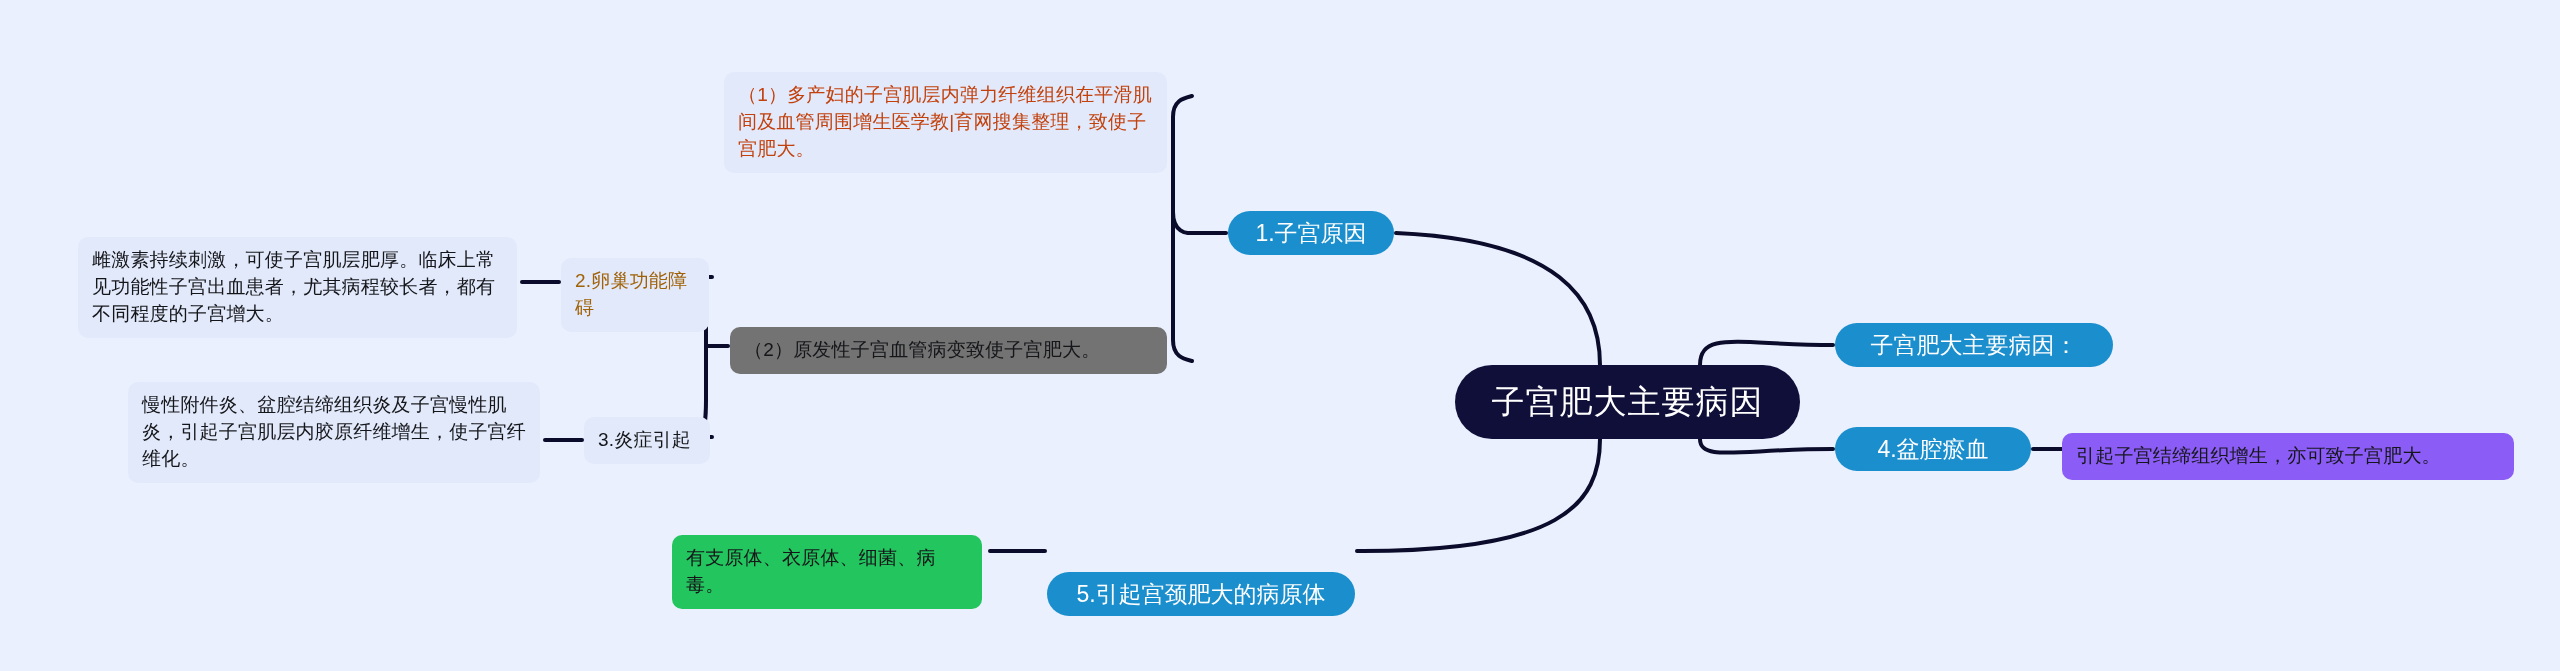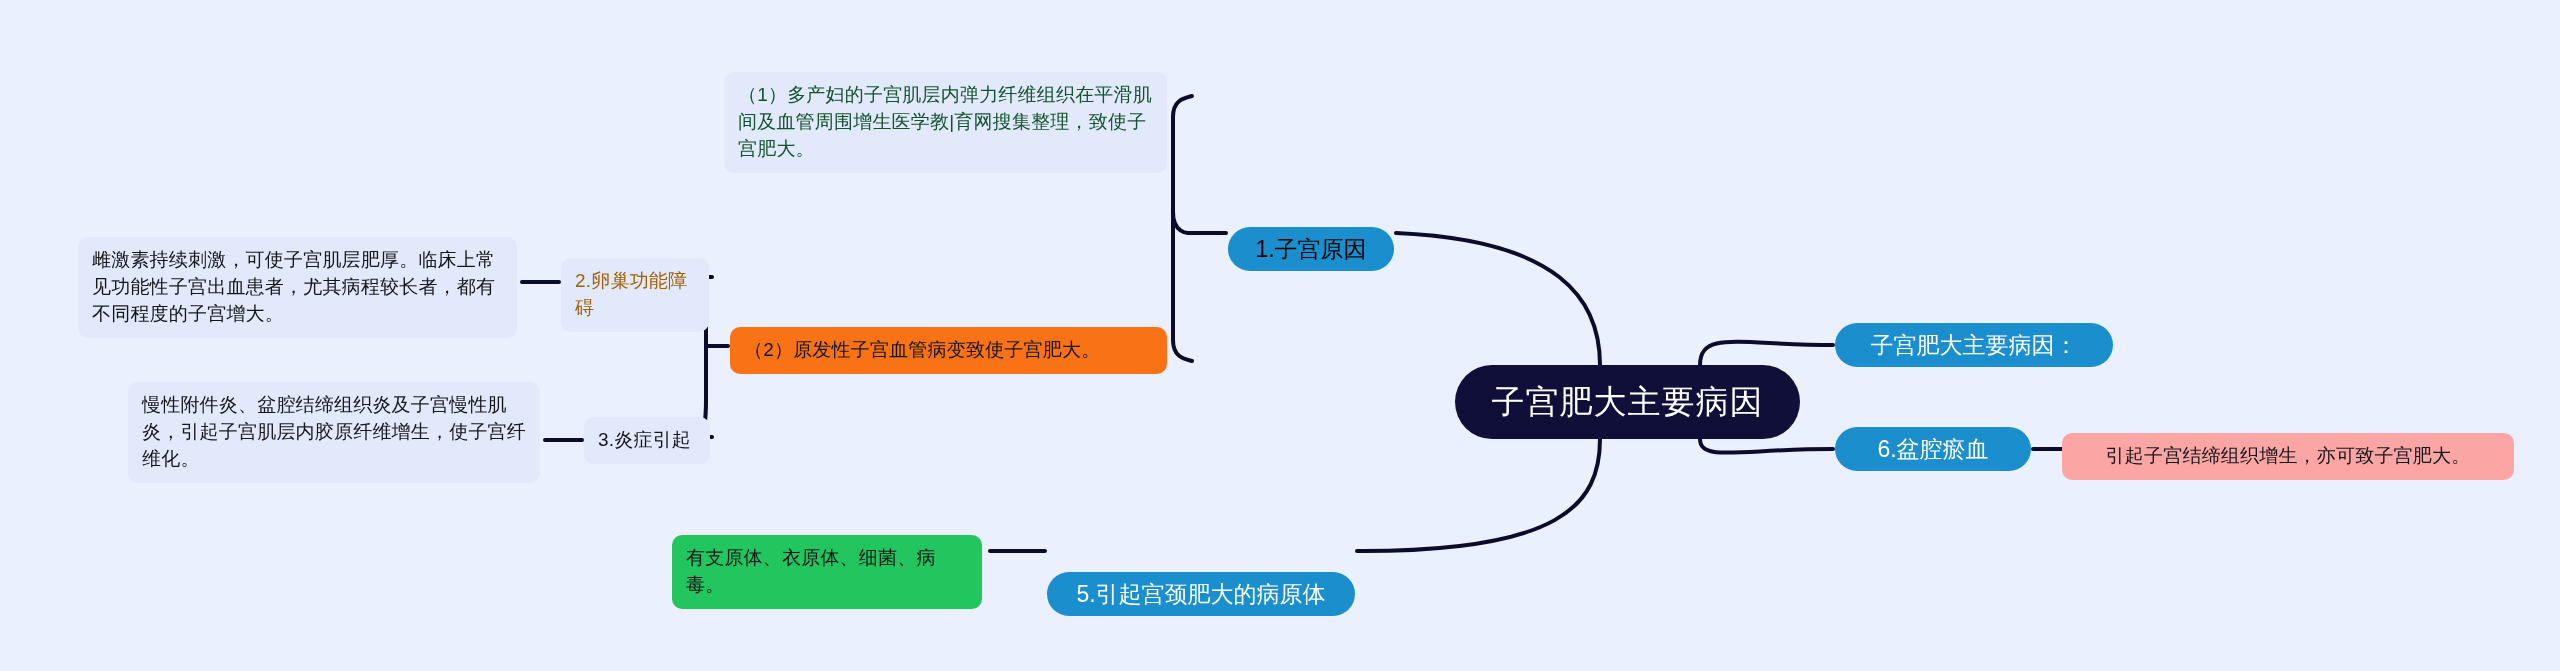--- a/index.html
+++ b/index.html
@@ -105,33 +105,33 @@
 
     <line x1="559" y1="282" x2="522" y2="282" style="stroke: rgb(11, 11, 43);"></line>
 
     <line x1="582" y1="440" x2="545" y2="440" style="stroke: rgb(11, 11, 43);"></line>
   </svg>
 
   <div class="node pill" id="n-cause-hdr" style="background: rgb(27, 142, 205); color: rgb(255, 255, 255);">子宫肥大主要病因：</div>
 
   <div class="node root" id="n-root" style="background: rgb(16, 15, 58); color: rgb(255, 255, 255);">子宫肥大主要病因</div>
 
-  <div class="node pill" id="n-pelvic" style="background: rgb(27, 142, 205); color: rgb(255, 255, 255);">6.盆腔瘀血</div>
+  <div class="node pill" id="n-pelvic" style="background: rgb(27, 142, 205); color: rgb(255, 255, 255);">4.盆腔瘀血</div>
 
-  <div class="node leaf" id="n-pelvic-txt" style="background: #fca5a5; color: rgb(21, 22, 26); text-align: center;">引起子宫结缔组织增生，亦可致子宫肥大。</div>
+  <div class="node leaf" id="n-pelvic-txt" style="background: #8b5cf6; color: rgb(21, 22, 26);">引起子宫结缔组织增生，亦可致子宫肥大。</div>
 
-  <div class="node pill" id="n-uterus" style="background: rgb(27, 142, 205); color: #000000; margin-top: 16px;">1.子宫原因</div>
+  <div class="node pill" id="n-uterus" style="background: rgb(27, 142, 205); color: #ffffff;">1.子宫原因</div>
 
   <div class="node pill" id="n-pathogen" style="background: rgb(27, 142, 205); color: rgb(255, 255, 255);">5.引起宫颈肥大的病原体</div>
 
   <div class="node leaf" id="n-pathogen-txt" style="background: #22c55e; color: rgb(21, 22, 26);">有支原体、衣原体、细菌、病毒。</div>
 
-  <div class="node leaf" id="n-sub1" style="background: rgb(226, 233, 251); color: #14532d;">（1）多产妇的子宫肌层内弹力纤维组织在平滑肌间及血管周围增生医学教|育网搜集整理，致使子宫肥大。</div>
+  <div class="node leaf" id="n-sub1" style="background: rgb(226, 233, 251); color: #c2410c;">（1）多产妇的子宫肌层内弹力纤维组织在平滑肌间及血管周围增生医学教|育网搜集整理，致使子宫肥大。</div>
 
-  <div class="node leaf" id="n-sub2" style="background: #f97316; color: rgb(21, 22, 26);">（2）原发性子宫血管病变致使子宫肥大。</div>
+  <div class="node leaf" id="n-sub2" style="background: #737373; color: rgb(21, 22, 26);">（2）原发性子宫血管病变致使子宫肥大。</div>
 
   <div class="node leaf" id="n-ovary" style="background: rgb(226, 233, 251); color: #a16207;">2.卵巢功能障碍</div>
 
   <div class="node leaf" id="n-inflam" style="background: rgb(226, 233, 251); color: rgb(21, 22, 26);">3.炎症引起</div>
 
   <div class="node leaf" id="n-chronic" style="background: rgb(226, 233, 251); color: rgb(21, 22, 26);">慢性附件炎、盆腔结缔组织炎及子宫慢性肌炎，引起子宫肌层内胶原纤维增生，使子宫纤维化。</div>
 
   <div class="node leaf" id="n-estrogen" style="background: rgb(226, 233, 251); color: rgb(21, 22, 26);">雌激素持续刺激，可使子宫肌层肥厚。临床上常见功能性子宫出血患者，尤其病程较长者，都有不同程度的子宫增大。</div>
 
 </div>

